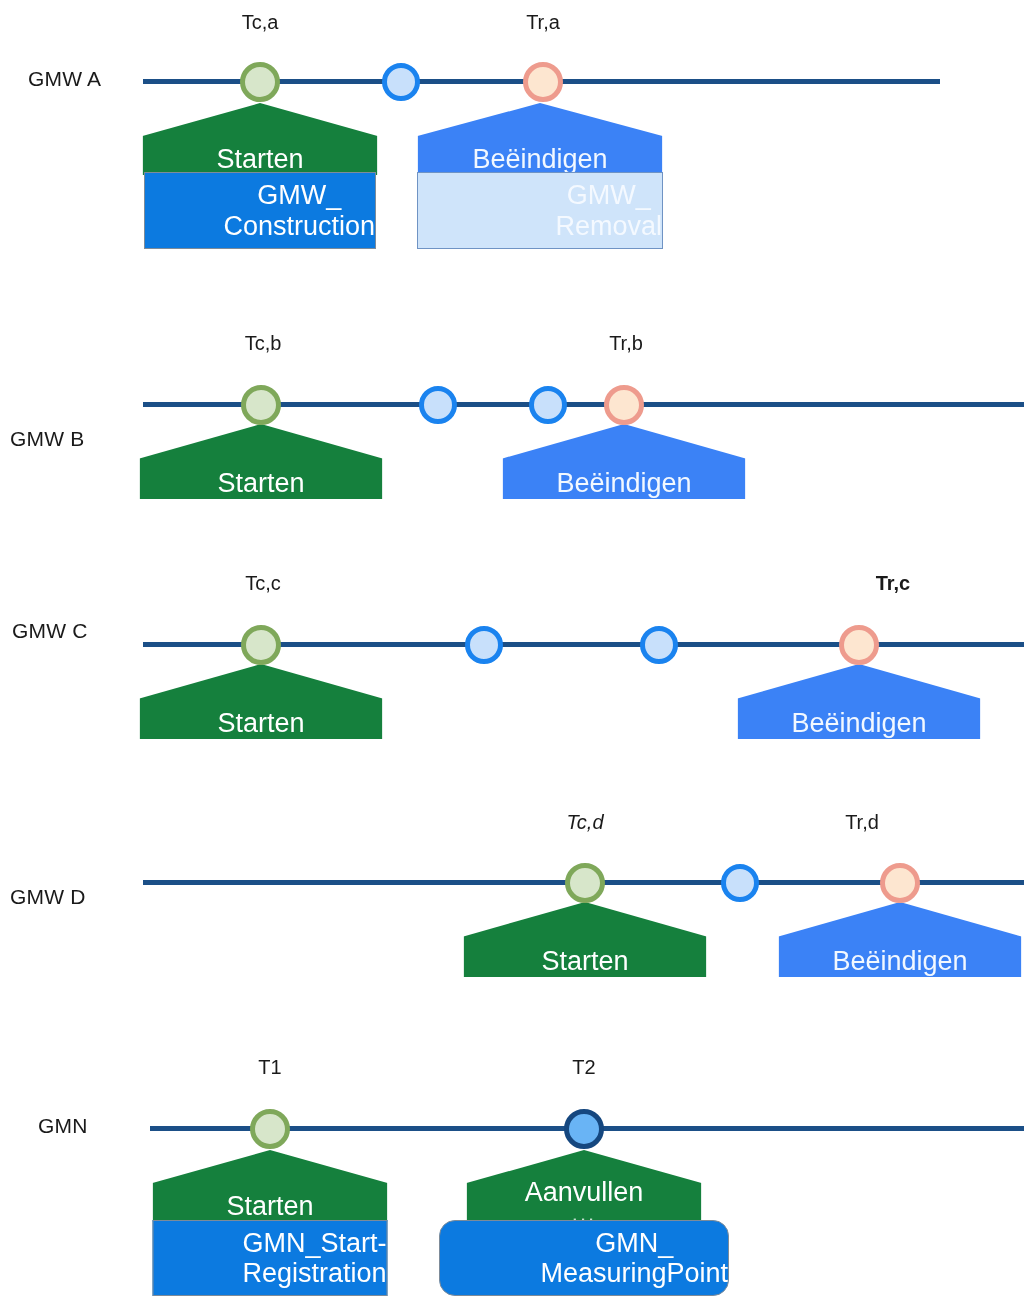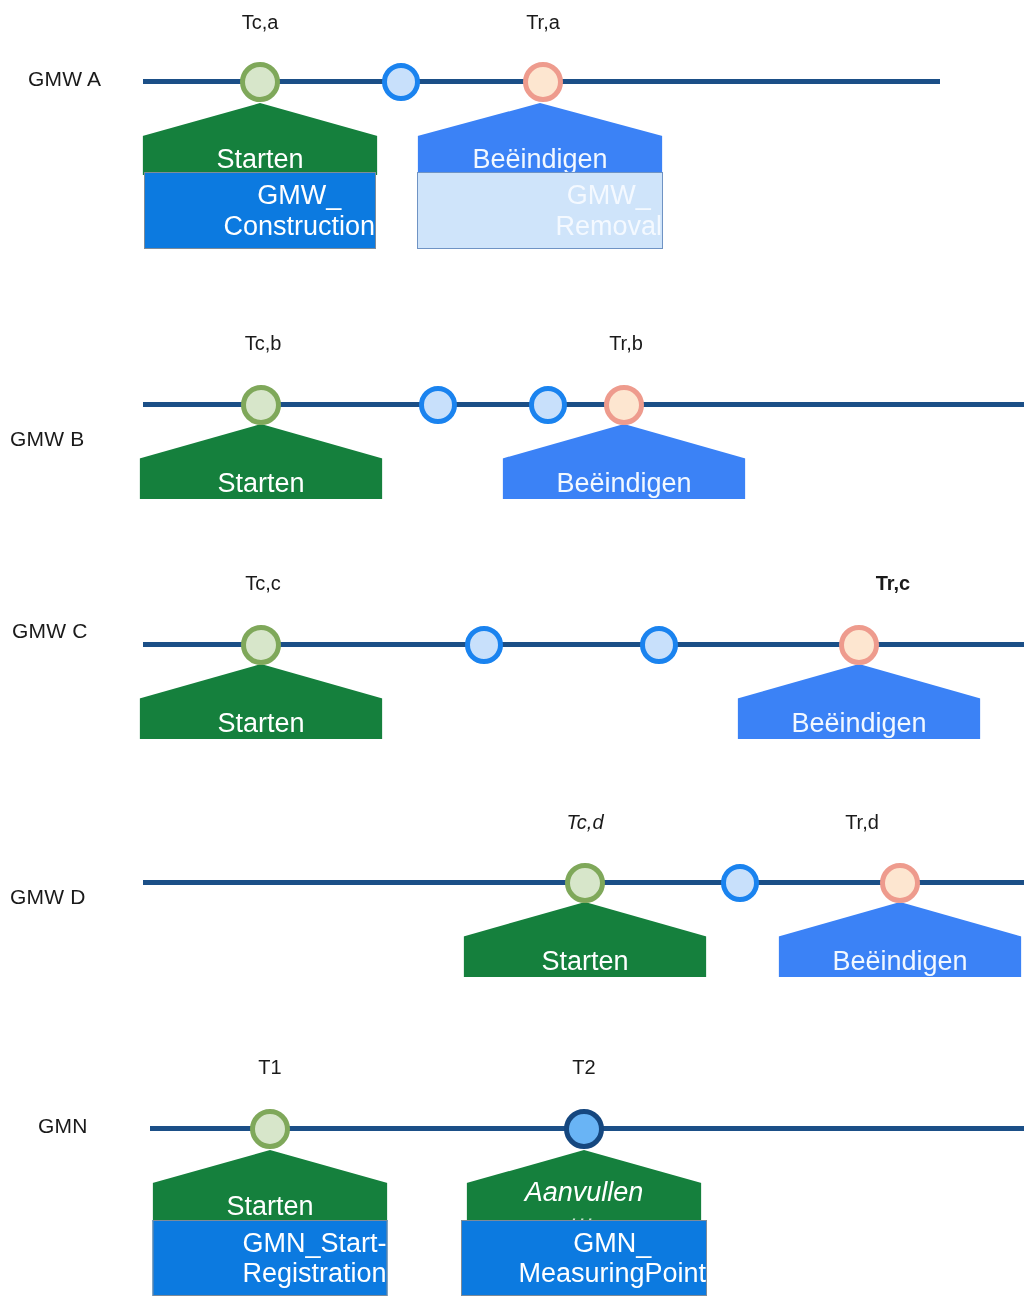--- a/index.html
+++ b/index.html
@@ -201,28 +201,28 @@
       <div class="node red" style="left: 900px; top: 882.5px; width: 40px; height: 40px;"></div>
       <div class="tick-label" style="left: 585px; top: 812px; font-style: italic;">Tc,d</div>
       <div class="tick-label" style="left: 862px; top: 812px;">Tr,d</div>
     </div>
     <div class="row">
       <div class="row-label" style="left: 38px; top: 1115px;">GMN</div>
       <div class="timeline" style="left: 150px; top: 1126px; width: 874px;"></div>
       <div class="pent solid" style="left: 270px; top: 1150px; width: 235px; height: 72px;">
         <div class="pent-label">Starten</div>
       </div>
-      <div class="pent solid" style="left: 584px; top: 1150px; width: 235px; height: 72px; font-style: italic;">
+      <div class="pent solid" style="left: 584px; top: 1150px; width: 235px; height: 72px;">
         <div class="pent-label">Aanvullen<span class="pent-ellipsis">...</span></div>
       </div>
       <div class="ebox solid" style="left: 270px; top: 1220px; width: 235px; height: 76px;">
         <div class="ebox-label">GMN_Start-
 Registration</div>
       </div>
-      <div class="ebox solid" style="left: 584px; top: 1220px; width: 246px; height: 76px;">
+      <div class="ebox solid" style="left: 584px; top: 1220px; width: 290px; height: 76px; border-radius: 16px;">
         <div class="ebox-label">GMN_
 MeasuringPoint</div>
       </div>
       <div class="node green" style="left: 270px; top: 1128.5px; width: 40px; height: 40px;"></div>
       <div class="node navy" style="left: 584px; top: 1128.5px; width: 40px; height: 40px;"></div>
       <div class="tick-label" style="left: 270px; top: 1057px;">T1</div>
       <div class="tick-label" style="left: 584px; top: 1057px;">T2</div>
     </div>
   </div>
 

